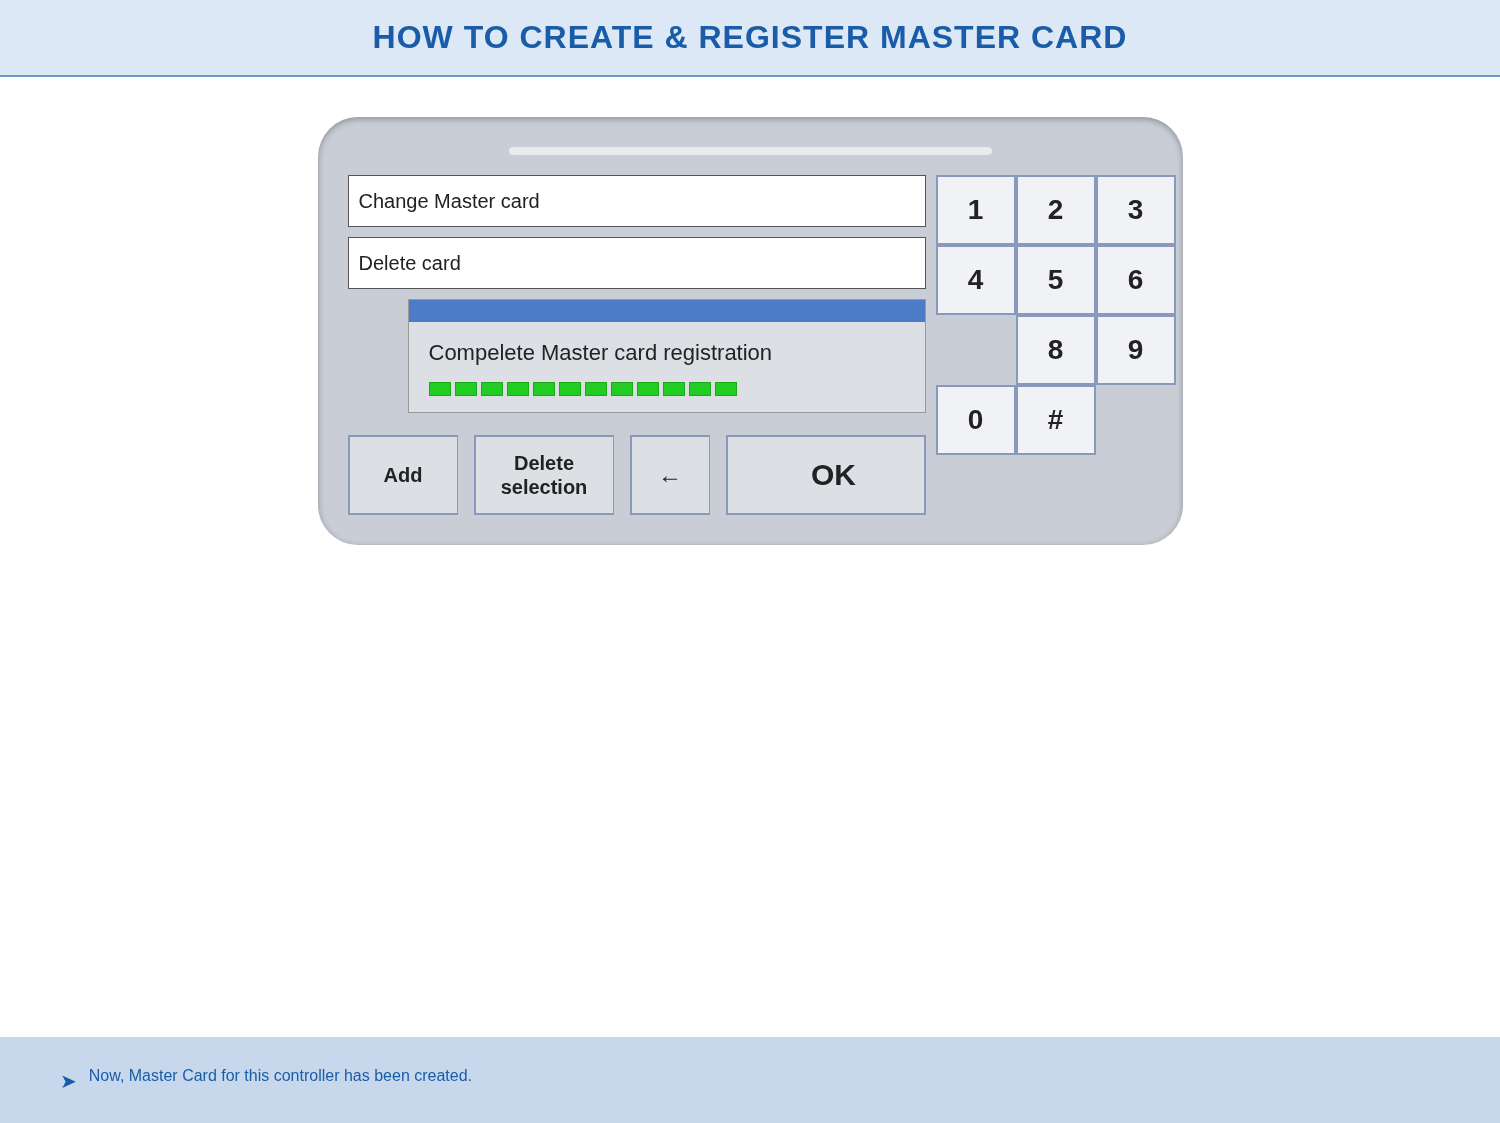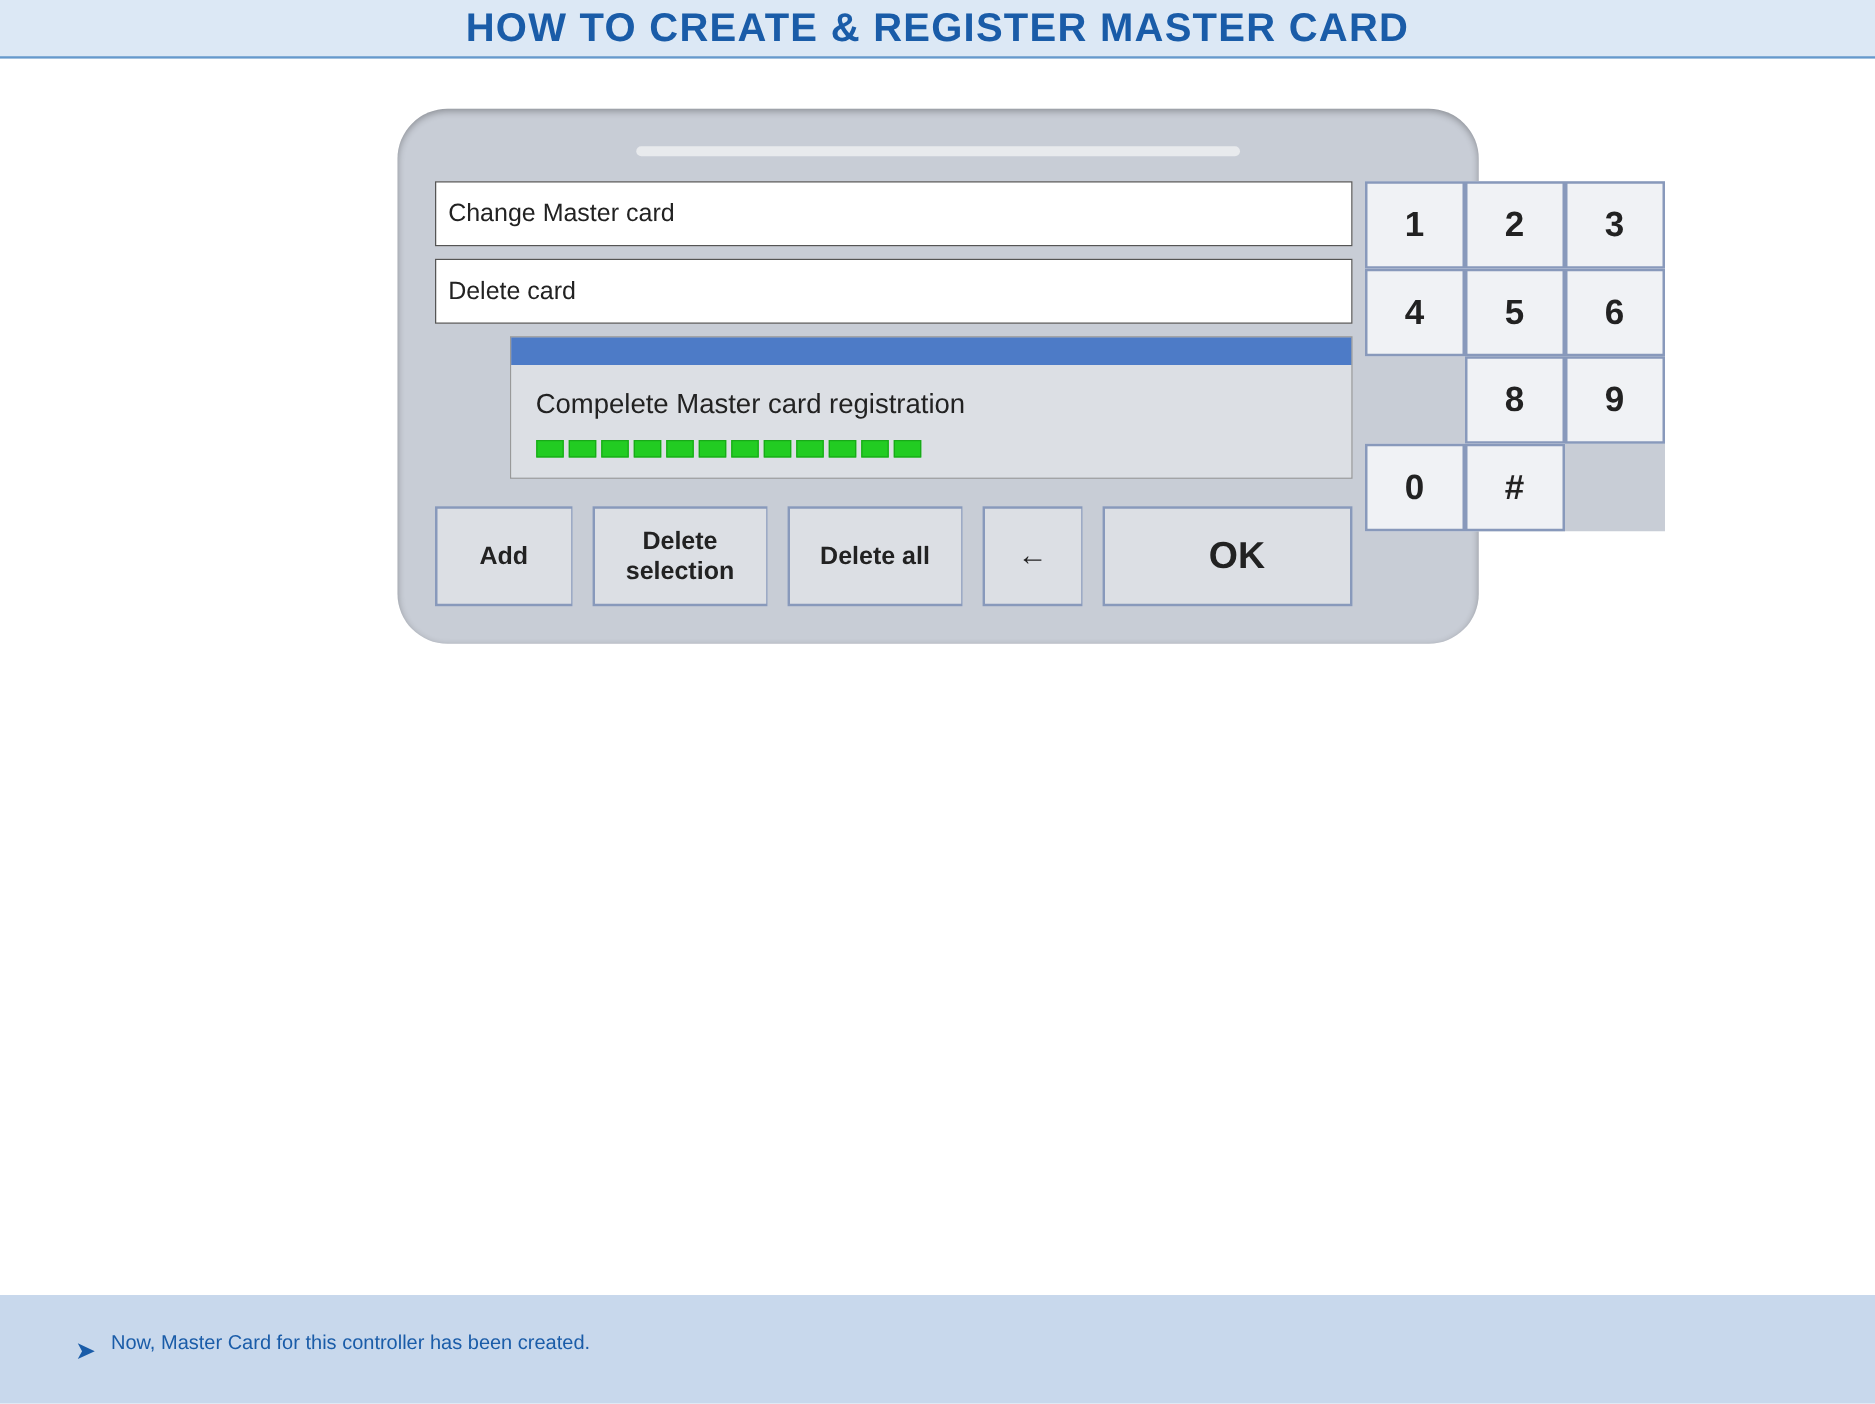--- a/index.html
+++ b/index.html
@@ -9,21 +9,21 @@
       background: #fff;
       font-family: Arial, sans-serif;
       display: flex;
       flex-direction: column;
     }
 
     
     .header {
       background: #dce8f5;
       border-bottom: 2px solid #6699cc;
-      padding: 4px 40px;
+      padding: 19px 40px;
       text-align: center;
     }
     .header-title {
       color: #1a5ca8;
       font-size: 32px;
       font-weight: 900;
       letter-spacing: 1px;
     }
 
     
@@ -241,21 +241,20 @@
                 <div class="progress-segment"></div>
               </div>
           </div>
         </div>
 
         <div class="bottom-buttons">
           <button class="btn btn-add">Add</button>
           <button class="btn btn-delete-sel">
             <span>Delete<br>selection</span>
           </button>
-          <button class="btn btn-delete-all">Delete all</button>
           <button class="btn btn-back">←</button>
           <button class="btn btn-ok">OK</button>
         </div>
       </div>
 
       <div class="keypad">
         <button class="key">1</button>
         <button class="key">2</button>
         <button class="key">3</button>
         <button class="key">4</button>

